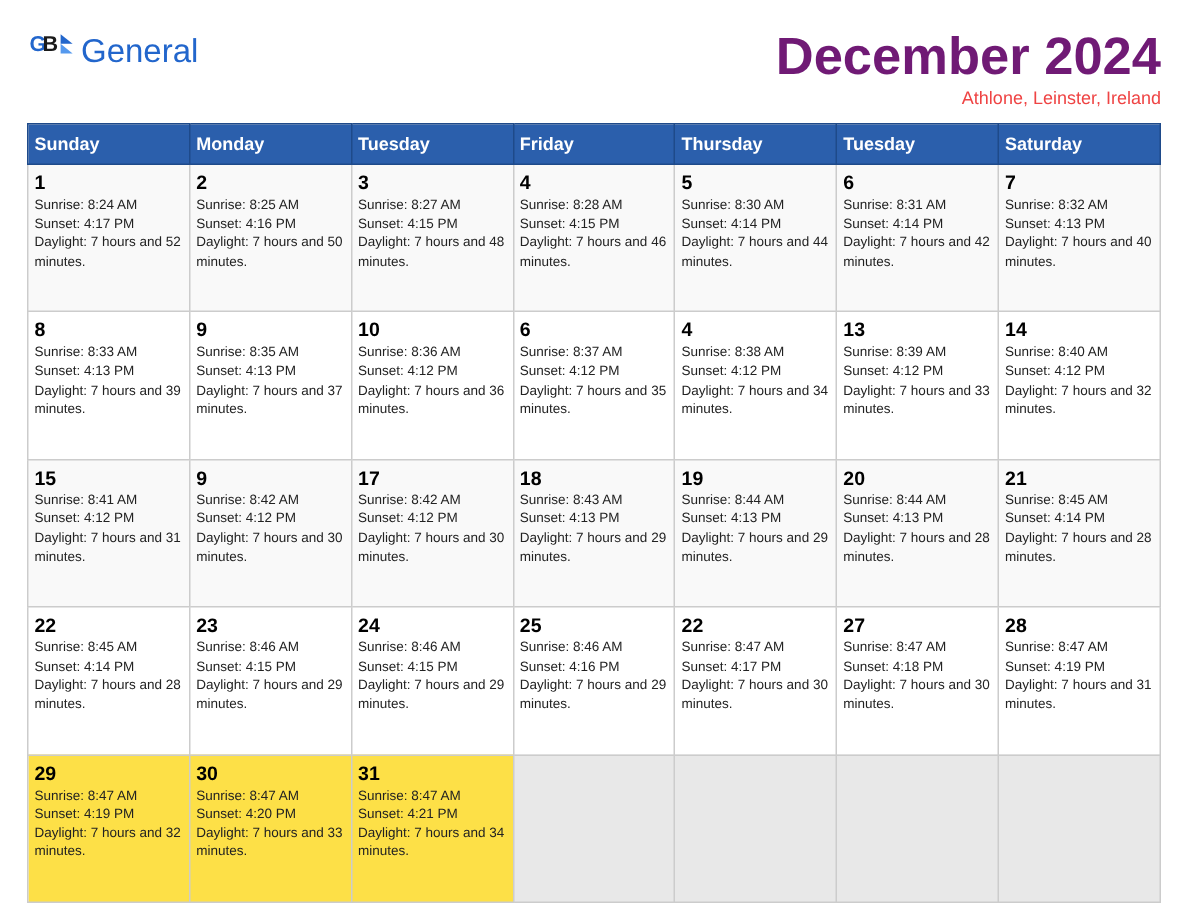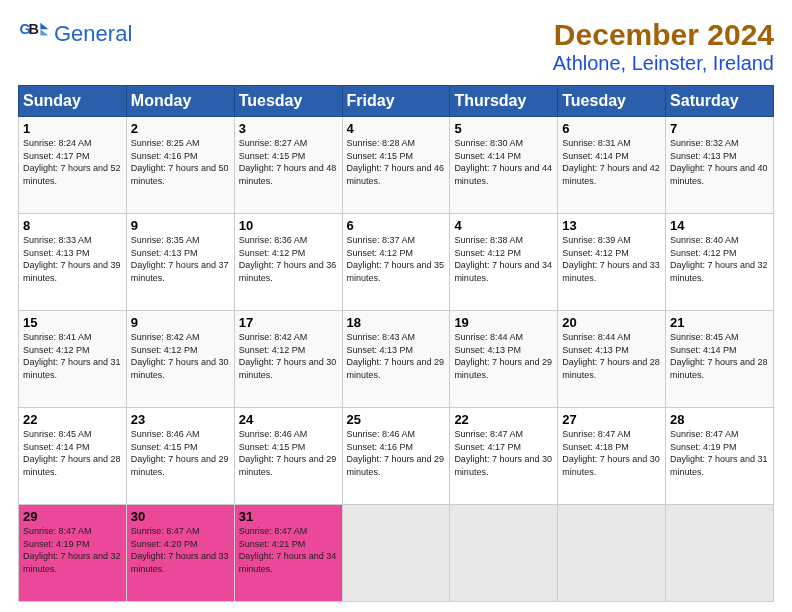--- a/index.html
+++ b/index.html
@@ -38,56 +38,56 @@
     }
     .logo-icon {
       width: 32px;
       height: 32px;
       margin-right: 4px;
     }
     .title-block {
       text-align: right;
     }
     .month-title {
-      font-size: 30px;
+      font-size: 35px;
       font-weight: bold;
-      color: #a16207;
+      color: #701a75;
     }
     .location {
-      font-size: 20px;
-      color: #1d4ed8;
+      font-size: 12px;
+      color: #ef4444;
     }
     .calendar {
       width: 100%;
       border-collapse: collapse;
       flex: 1;
       font-size: 9.5px;
     }
     .calendar thead th {
       background: #2b5fac;
       color: #fff;
-      font-size: 16px;
+      font-size: 12px;
       font-weight: bold;
       padding: 6px 4px;
       text-align: left;
       border: 1px solid #1e4a8a;
     }
     .calendar tbody td {
       border: 1px solid #ccc;
       vertical-align: top;
       padding: 4px 4px;
       width: 107px;
       height: 80px;
       background: #fff;
     }
     .calendar tbody tr:nth-child(odd) td {
       background: #f9f9f9;
     }
     .calendar tbody tr:last-child td {
-      background: #ec4899;
+      background: #fde047;
     }
     .day-num {
       font-size: 13px;
       font-weight: bold;
       display: block;
       margin-bottom: 1px;
     }
     .day-info {
       font-size: 9px;
       color: #222;

